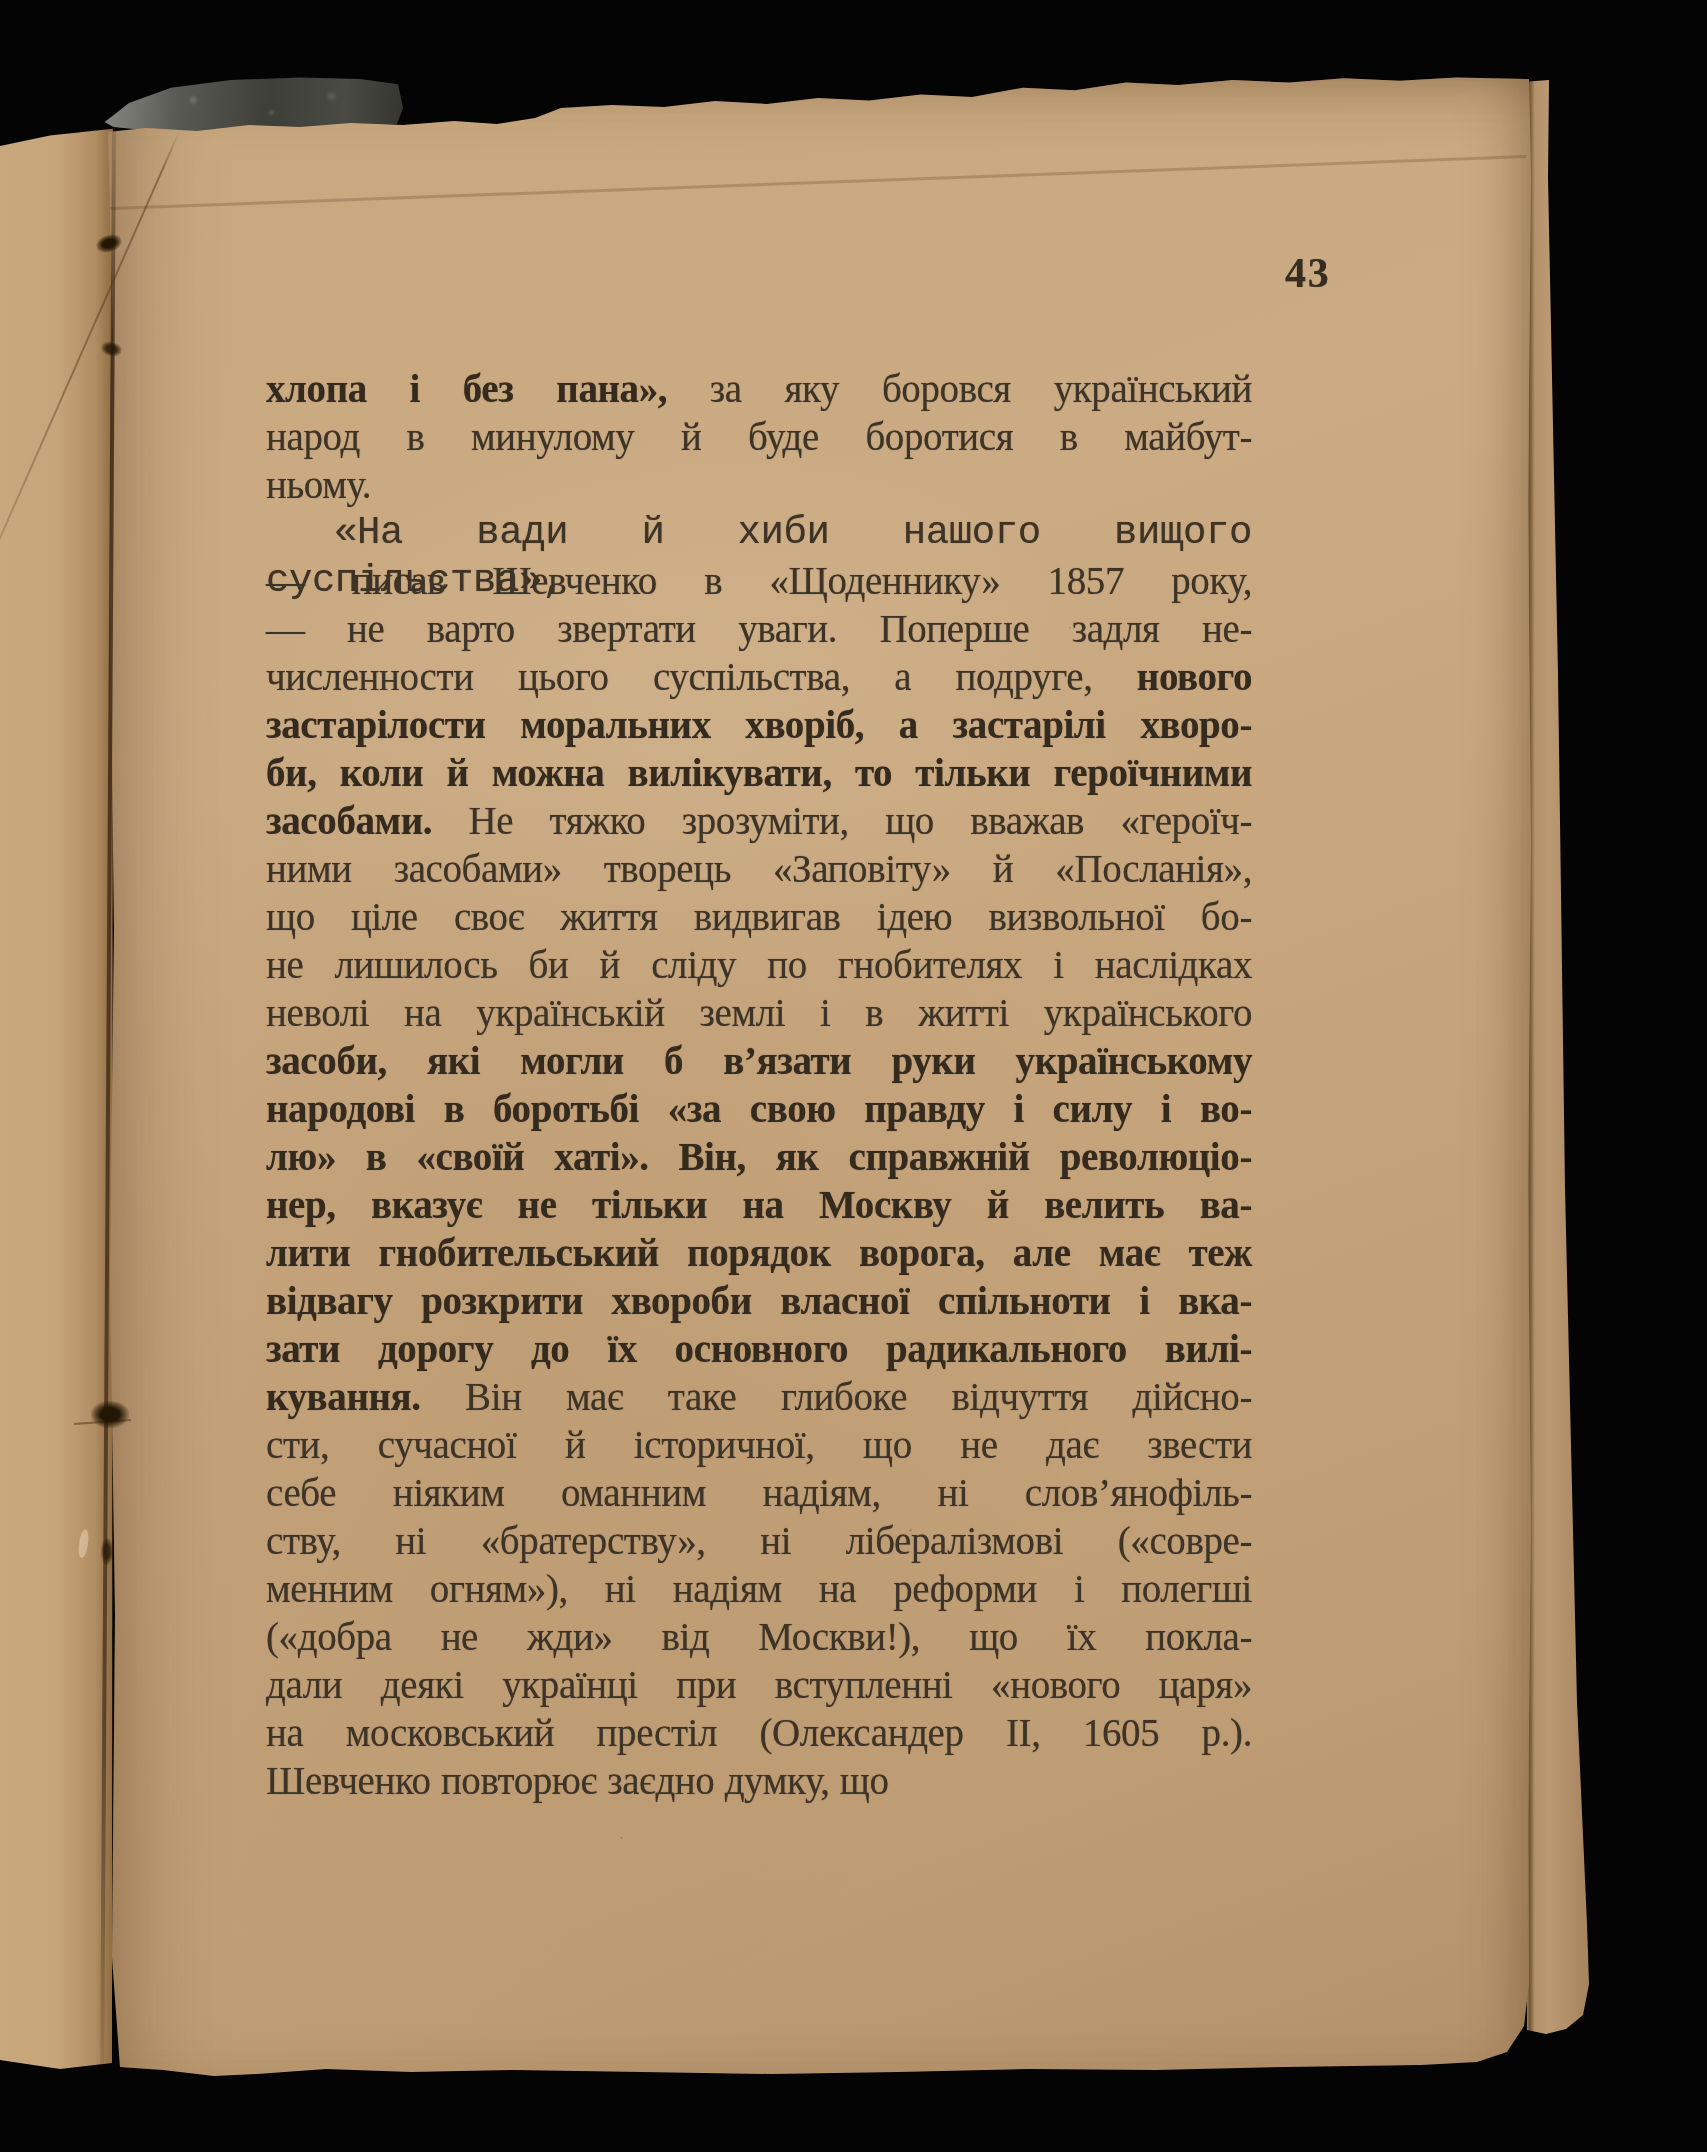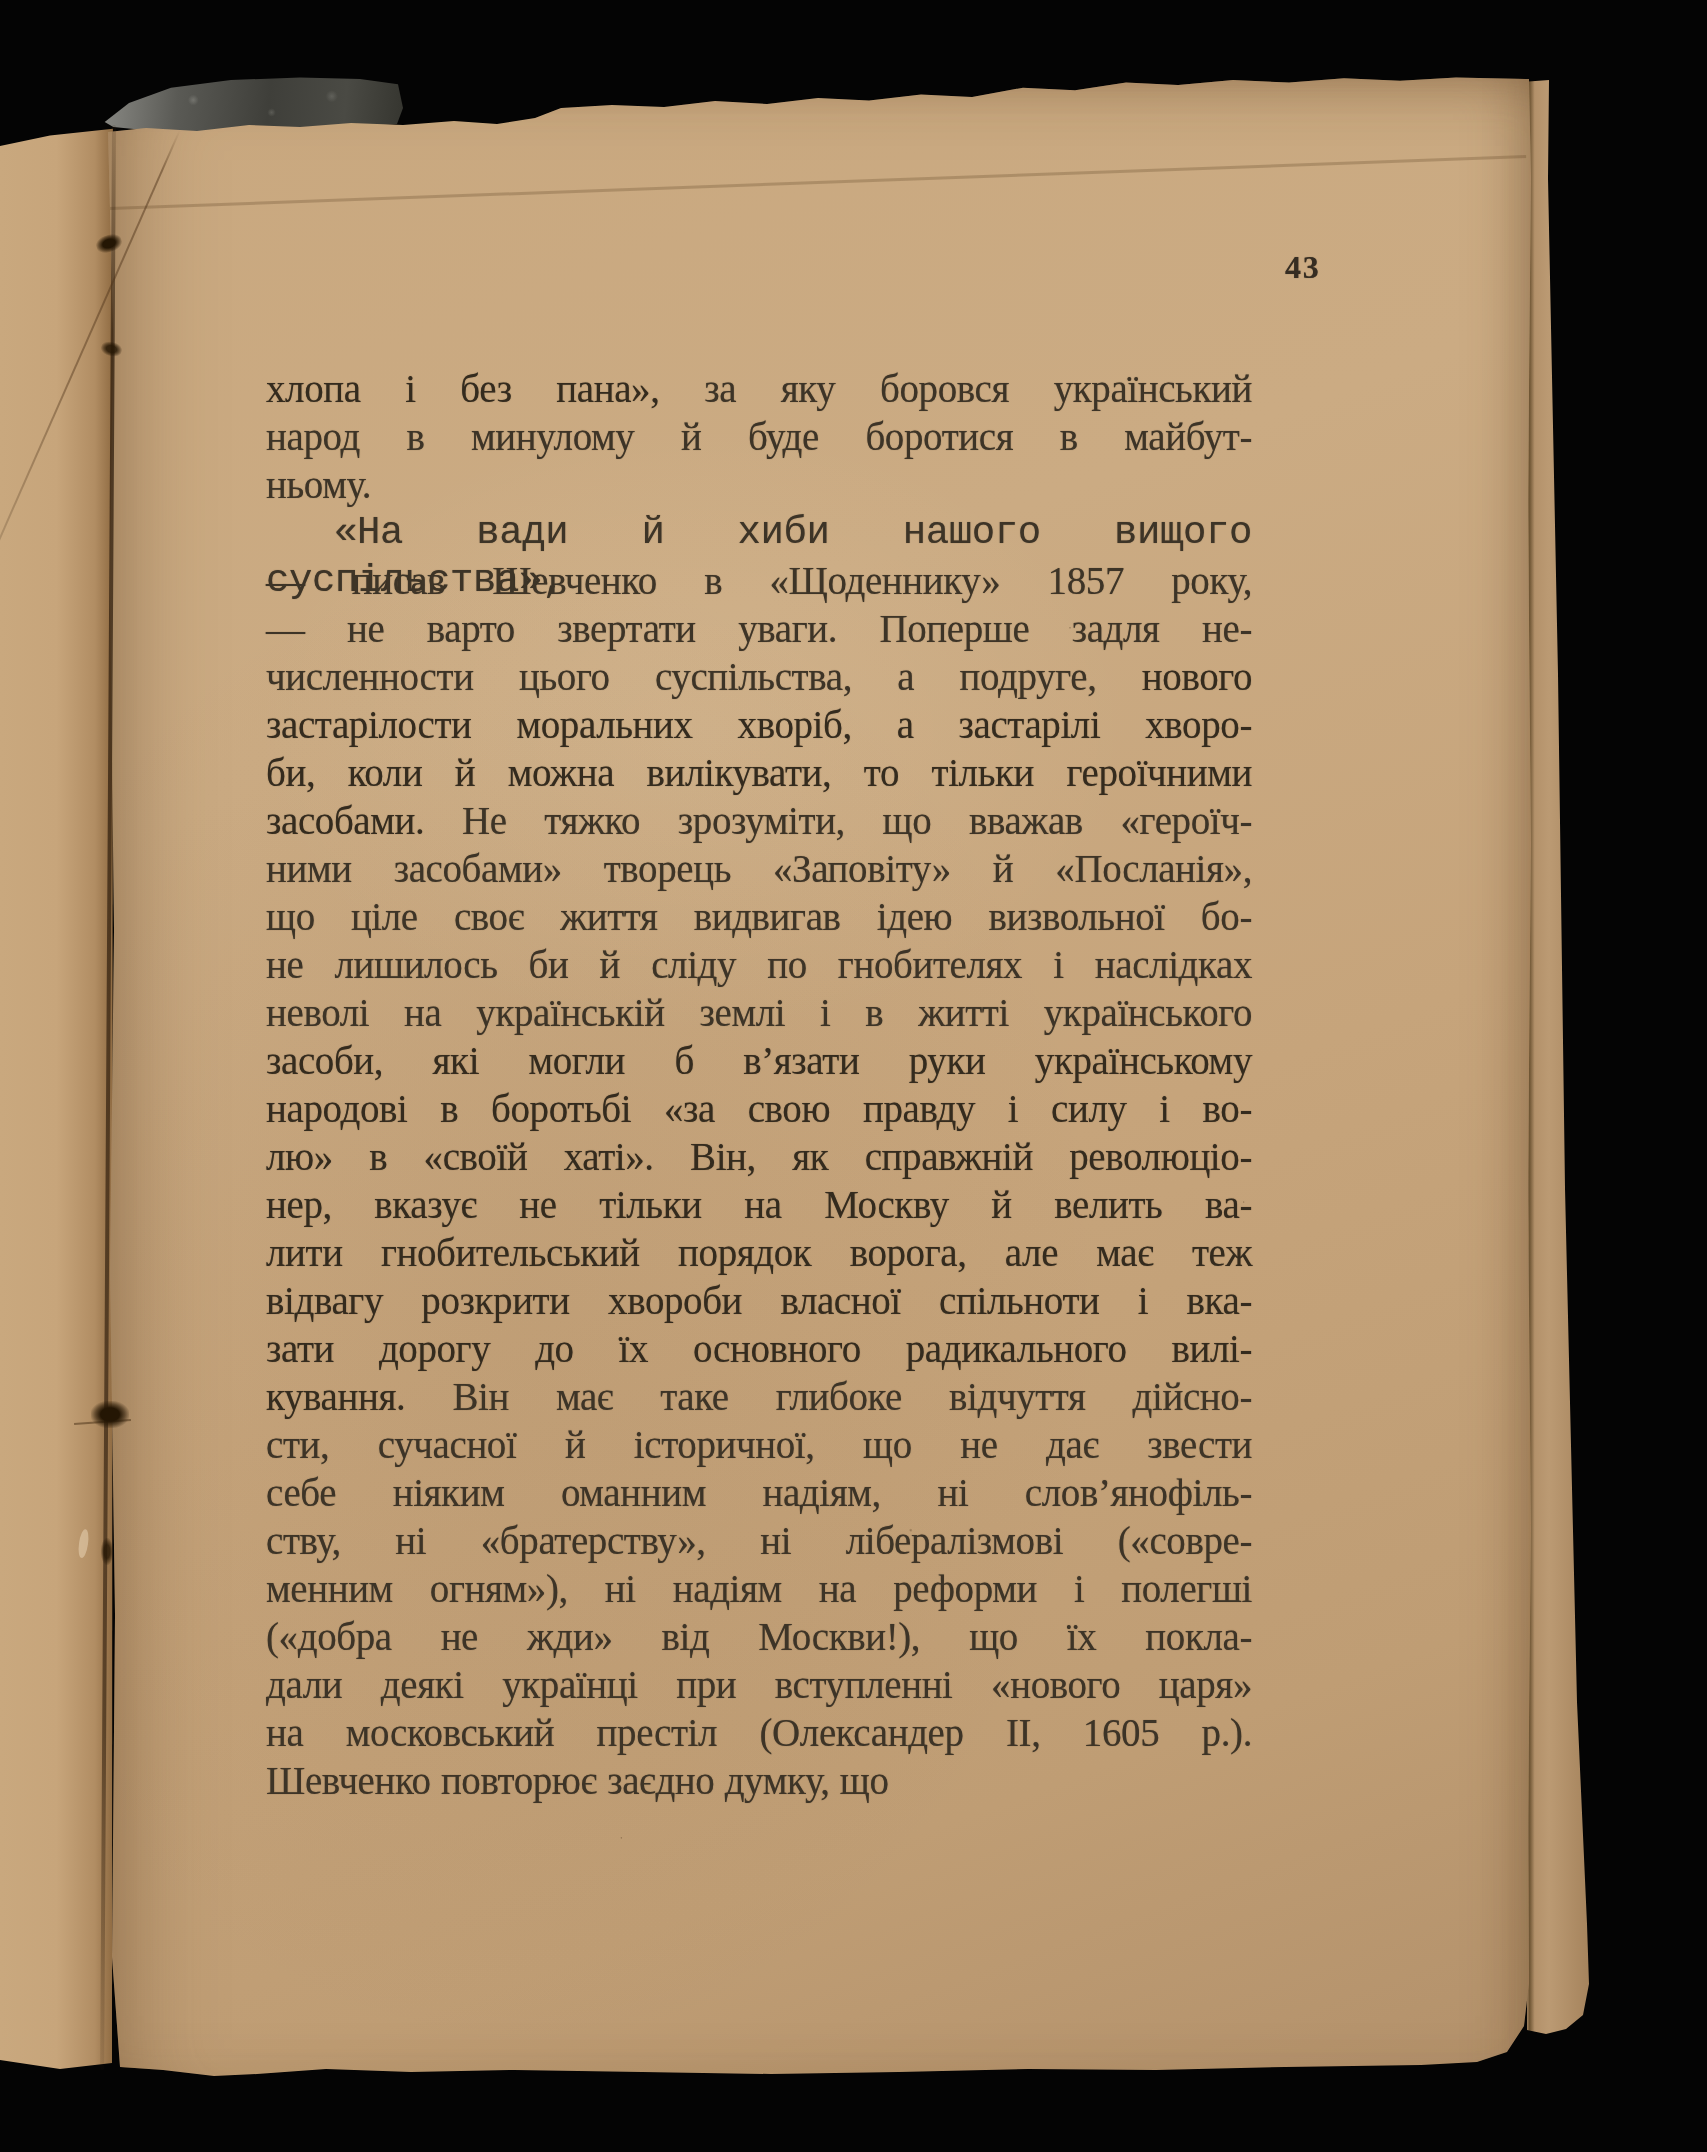--- a/index.html
+++ b/index.html
@@ -88,35 +88,35 @@
     position:absolute;left:74px;top:1421px;width:57px;height:1.7px;
     background:rgba(70,45,20,.5);transform:rotate(-4deg);
   }
   .paper-scratch{
     position:absolute;left:79px;top:1529px;width:8.6px;height:29px;
     background:rgba(235,215,185,.5);border-radius:50%;transform:rotate(8deg);
   }
   
   .page-number{
     position:absolute;left:1199px;top:175px;width:171px;
-    font-size:32px;font-weight:700;letter-spacing:1.7px;
+    font-size:42px;font-weight:700;letter-spacing:1.7px;
     color:#362d22;text-shadow:0 0 0.9px rgba(54,45,34,.6);
   }
   .text-block{
     position:absolute;left:180px;top:291px;width:986px;
     font-size:39px;letter-spacing:-0.4px;word-spacing:0.9px;
     color:#3d3427;text-shadow:0 0 1px rgba(58,47,34,.55);
   }
   .line{
     height:48px;line-height:48px;
     text-align:justify;text-align-last:justify;
   }
   .line.nj{text-align:center;text-align-last:left;}
   .line.ind{text-indent:68px;font-family:Liberation Mono, monospace;}
-  .line .b{font-weight:400;color:#342b1e;}
+  .line .b{font-weight:700;color:#342b1e;}
   .line .r{font-weight:400;}
 </style>
 </head>
 <body>
 
 <div class="prev-page"></div>
 <div class="binding-cloth"></div>
 <div class="page-stack-edge"></div>
 
 <div class="book-page">

